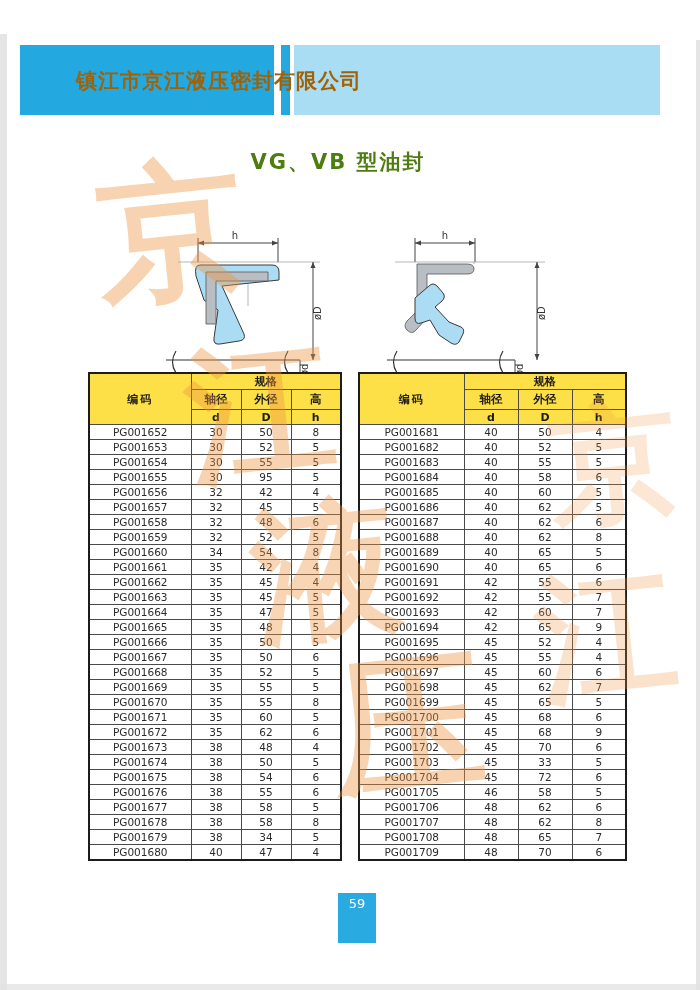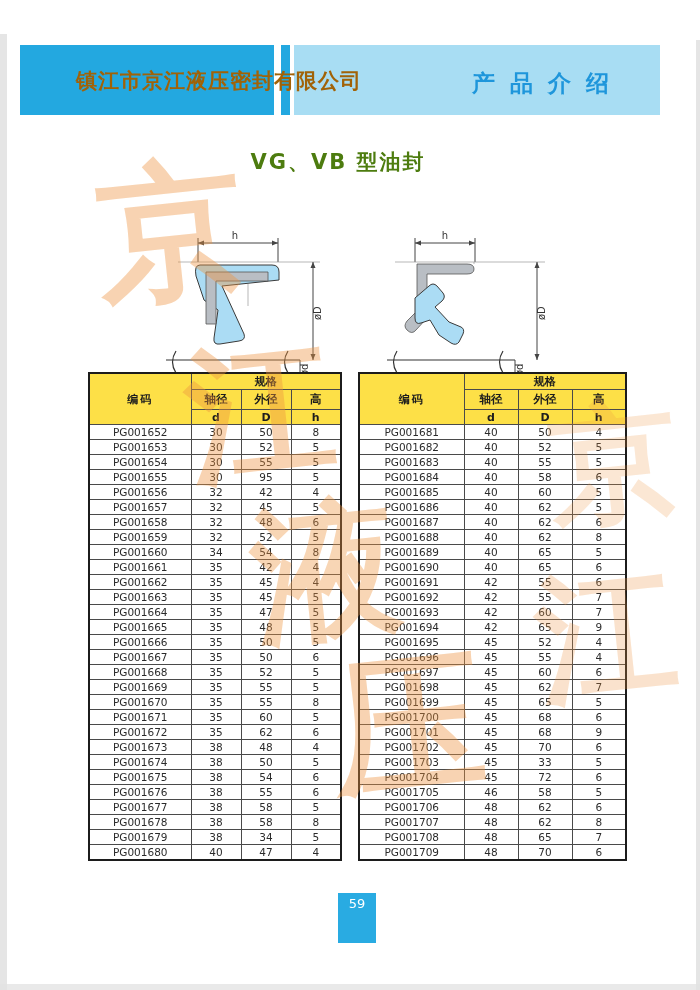--- a/index.html
+++ b/index.html
@@ -71,21 +71,20 @@
 <div class="page">
 
   <div class="scan-edge edge-left"></div>
   <div class="scan-edge edge-right"></div>
   <div class="scan-edge edge-bottom"></div>
 
   <div class="hdr-dark"></div>
   <div class="hdr-stripe"></div>
   <div class="hdr-light"></div>
   <div class="company">镇江市京江液压密封有限公司</div>
-  <div class="section-title">产品介绍</div>
 
   <div class="page-title">VG、VB 型油封</div>
 
   <svg class="diagram left" width="190" height="150" viewBox="0 0 190 150">
     <line class="dim-line" x1="50" y1="15" x2="130" y2="15"></line>
     <line class="dim-line" x1="50" y1="10" x2="50" y2="34"></line>
     <line class="dim-line" x1="130" y1="10" x2="130" y2="34"></line>
     <polygon points="50,15 56,12.5 56,17.5" fill="#444"></polygon>
     <polygon points="130,15 124,12.5 124,17.5" fill="#444"></polygon>
     <text class="dim-text" x="87" y="11" text-anchor="middle">h</text>

